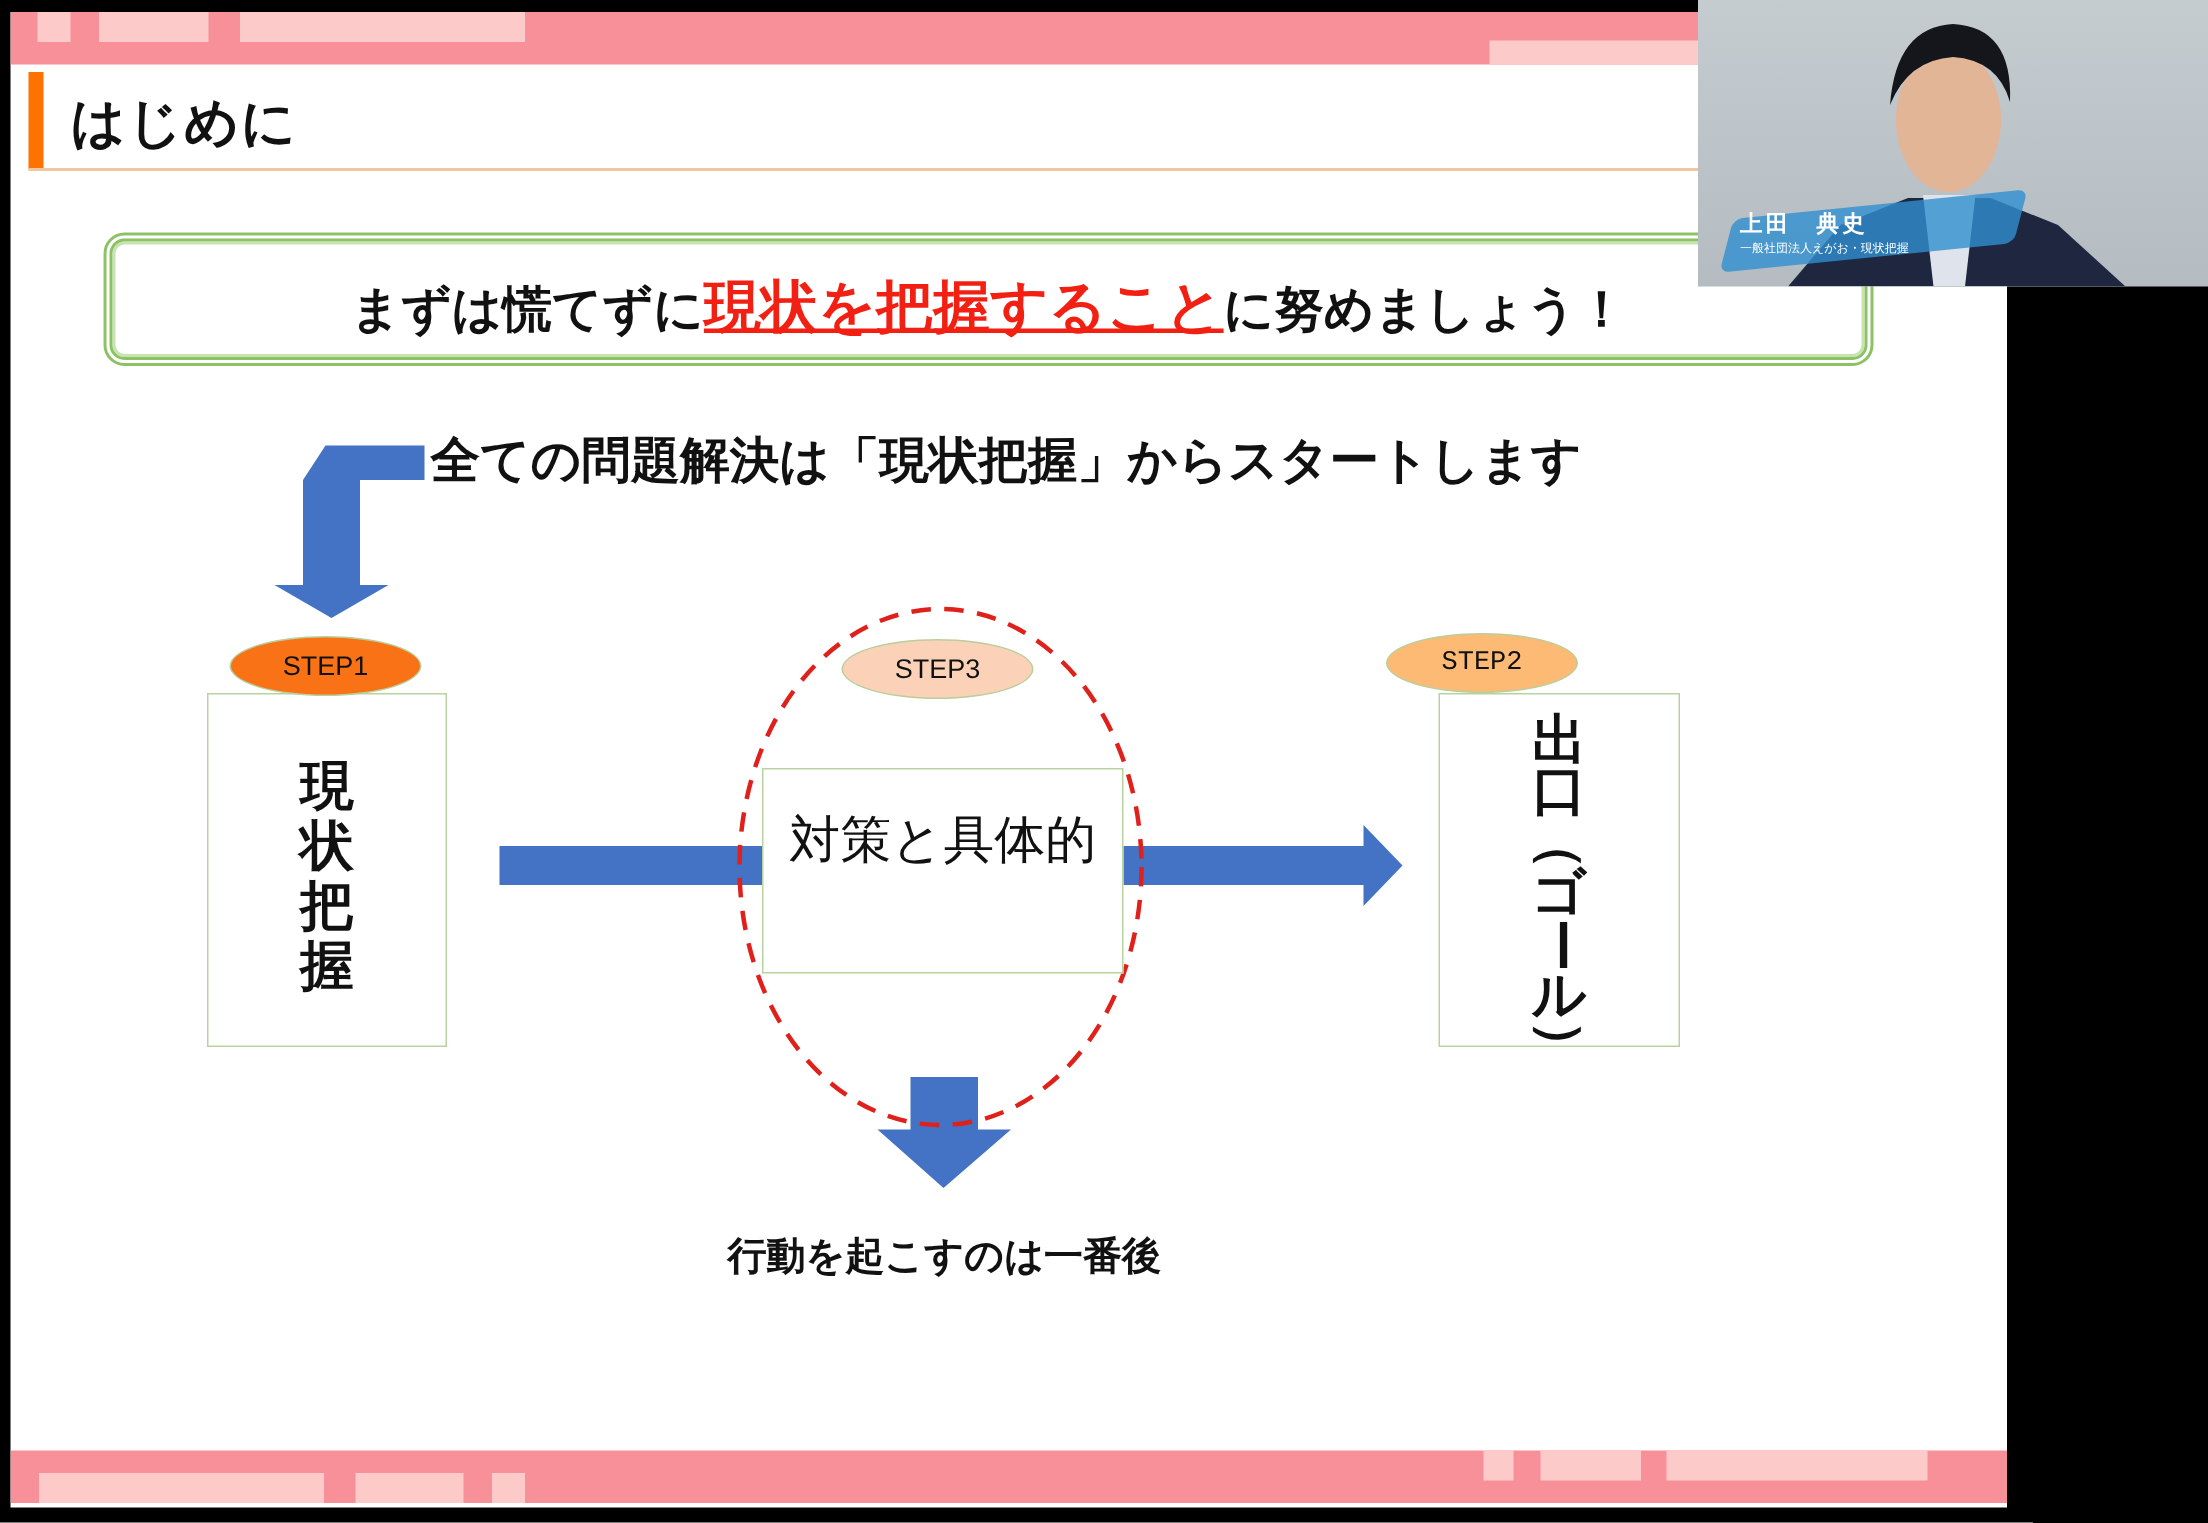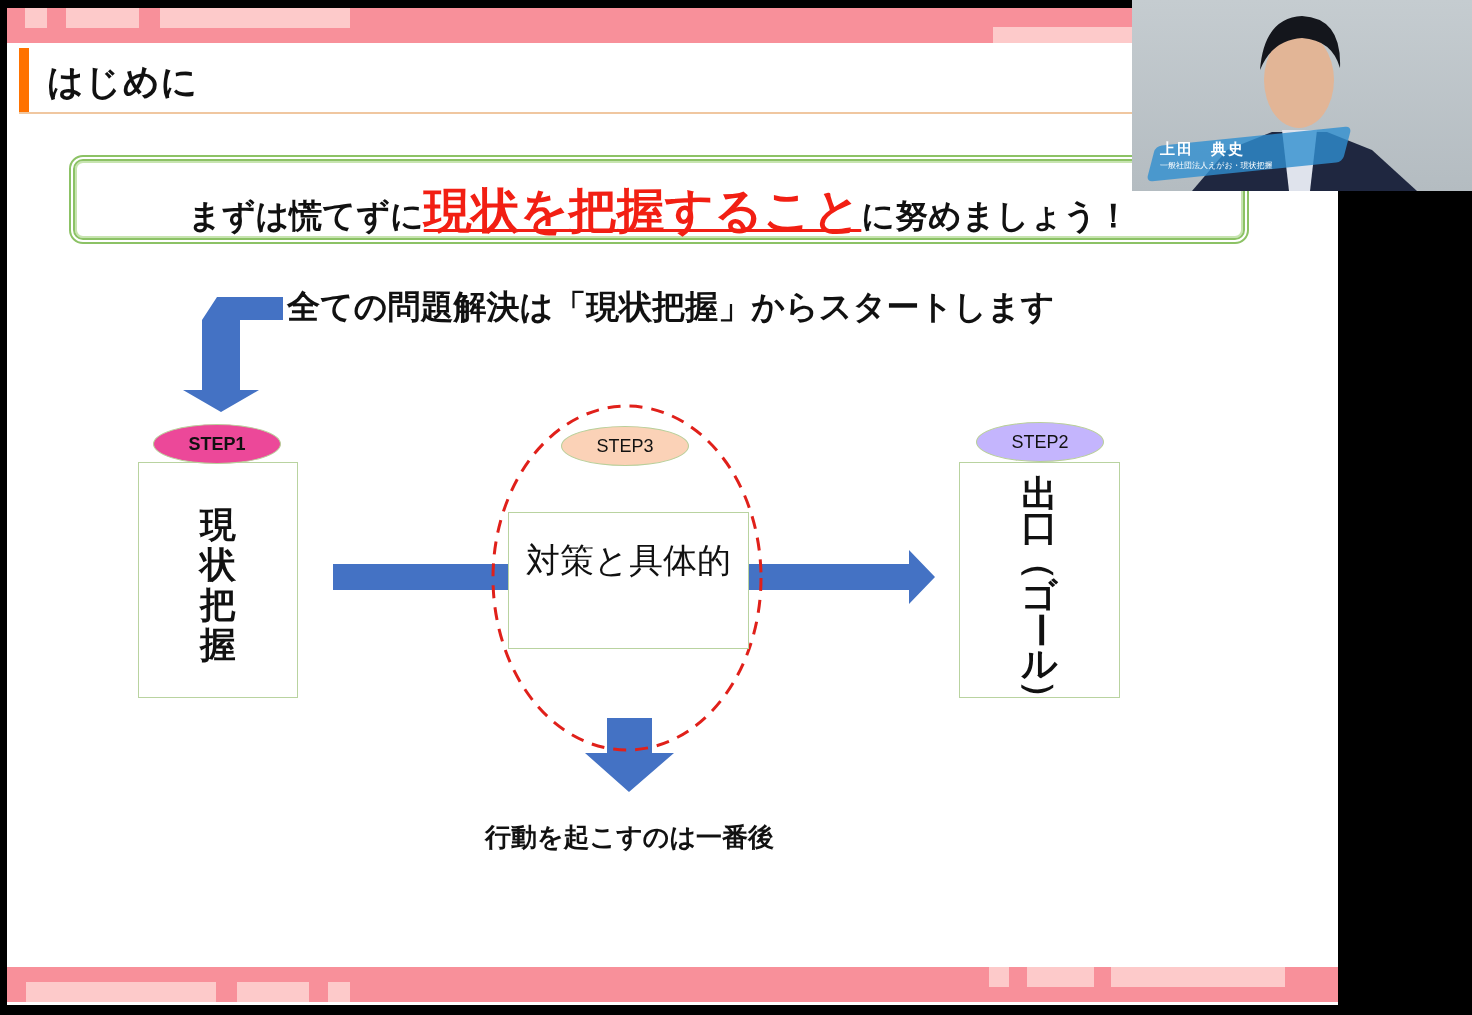--- a/index.html
+++ b/index.html
@@ -9,21 +9,21 @@
   .band-top { position:absolute; left:0; top:0; width:100%; height:35px; background:#f8909a; }
   .band-bot { position:absolute; left:0; top:959px; width:100%; height:35px; background:#f8909a; }
   .blk { position:absolute; background:#fdcaca; }
   .title-bar { position:absolute; left:12px; top:40px; width:10px; height:65px; background:#ff7200; }
   .title { position:absolute; left:40px; top:50px; font-size:36px; font-weight:bold; color:#111; letter-spacing:1px; }
   .title-rule { position:absolute; left:12px; top:104px; width:1320px; height:2px; background:#f0c7a0; }
   .headline-box { position:absolute; left:62px; top:147px; width:1180px; height:89px;
                   border:6px double #8cc265; border-radius:14px; background:#fff; box-sizing:border-box;
                   box-shadow: inset 0 0 0 2px #c7e4b0; }
   .headline { position:absolute; left:0; right:0; top:18px; text-align:center; font-size:33px; font-weight:bold; color:#111; white-space:nowrap; }
-  .headline .em { color:#f21f13; text-decoration:underline; text-decoration-thickness:3px; font-size:48px; }
+  .headline .em { color:#f21f13; text-decoration:underline; text-decoration-thickness:3px; font-size:38px; }
   .subhead { position:absolute; left:280px; top:277px; font-size:33px; font-weight:bold; color:#111; white-space:nowrap; }
   .ellipse-label { position:absolute; width:126px; height:38px; border-radius:50%; border:1.5px solid #b9cf9a;
                    font-size:18px; text-align:center; line-height:38px; color:#111; font-family:"Liberation Sans",sans-serif; }
   .box { position:absolute; background:#fff; border:1.5px solid #b9d3a0; box-sizing:border-box; }
   .vtext { position:absolute; left:0; right:0; font-size:36px; font-weight:bold; color:#111; text-align:center;
            line-height:40px; }
   .mid-text { position:absolute; left:0; right:0; top:24px; text-align:center; font-size:34px; font-weight:normal; color:#111; line-height:46px; }
   .note { position:absolute; left:478px; top:812px; font-size:26px; font-weight:bold; color:#111; white-space:nowrap; }
   .webcam { position:absolute; left:1132px; top:0; width:340px; height:191px; background:linear-gradient(180deg,#c5ccd0,#b4bcc1); overflow:hidden; }
   .cam-name { position:absolute; left:28px; top:140px; font-size:15px; color:#fff; letter-spacing:2px;font-weight:bold; }
@@ -63,41 +63,41 @@
   <div class="subhead">全ての問題解決は「現状把握」からスタートします</div>
 
   <div class="box" style="left:131px;top:454px;width:160px;height:236px;">
     <div class="vtext" style="top:42px;">
       <div>現</div>
       <div>状</div>
       <div>把</div>
       <div>握</div>
     </div>
   </div>
-  <div class="ellipse-label" style="left:146px;top:416px;background:#ec4899;font-weight:bold;">STEP1</div>
+  <div class="ellipse-label" style="left:146px;top:416px;background:#f97316;">STEP1</div>
 
   <div class="box" style="left:501px;top:504px;width:241px;height:137px;">
     <div class="mid-text">
       <div>対策と具体的</div>
     </div>
   </div>
   <div class="ellipse-label" style="left:554px;top:418px;background:#fbd2b7;">STEP3</div>
 
   <div class="box" style="left:952px;top:454px;width:161px;height:236px;">
     <div class="vtext" style="top:14px;line-height:34px;">
       <div>出</div>
       <div>口</div>
       <div style="transform:rotate(90deg);">（</div>
       <div>ゴ</div>
       <div style="transform:rotate(90deg);">ー</div>
       <div>ル</div>
       <div style="transform:rotate(90deg);">）</div>
     </div>
   </div>
-  <div class="ellipse-label" style="left:969px;top:414px;background:#c4b5fd;">STEP2</div>
+  <div class="ellipse-label" style="left:917px;top:414px;background:#fdba74;font-family:Liberation Mono, monospace;">STEP2</div>
 
   <div class="note">行動を起こすのは一番後</div>
 
   <div class="band-bot">
     <div class="blk" style="left:19px;top:15px;width:190px;height:20px;"></div>
     <div class="blk" style="left:230px;top:15px;width:72px;height:20px;"></div>
     <div class="blk" style="left:321px;top:15px;width:22px;height:20px;"></div>
     <div class="blk" style="left:982px;top:0;width:20px;height:20px;"></div>
     <div class="blk" style="left:1020px;top:0;width:67px;height:20px;"></div>
     <div class="blk" style="left:1104px;top:0;width:174px;height:20px;"></div>

